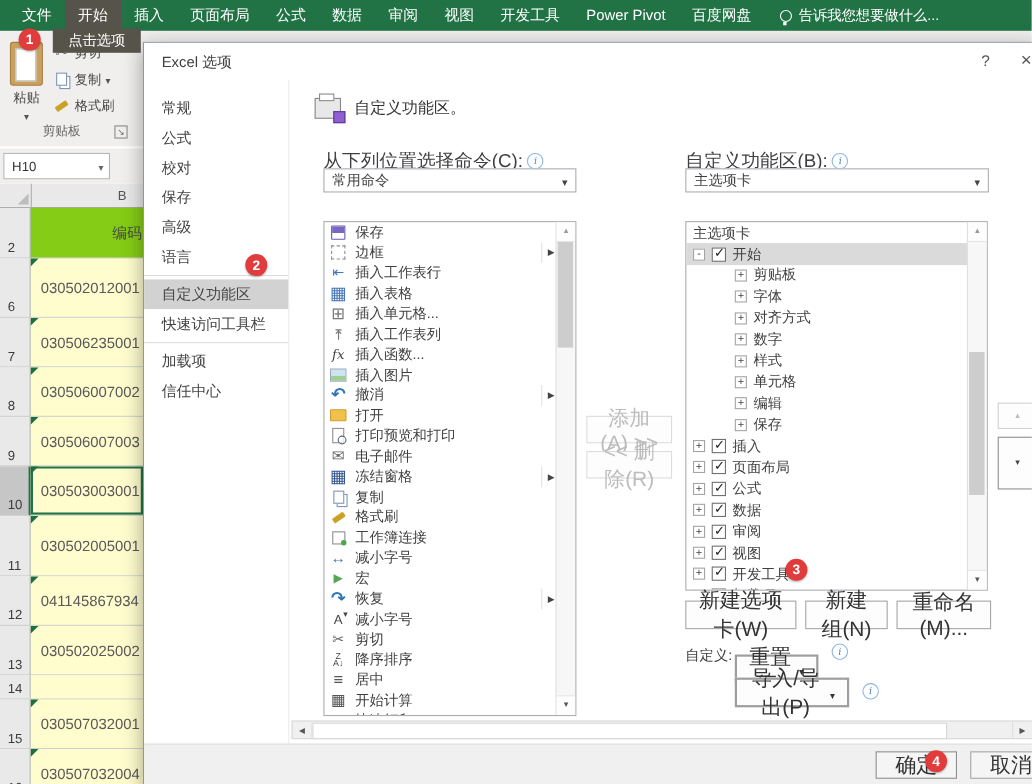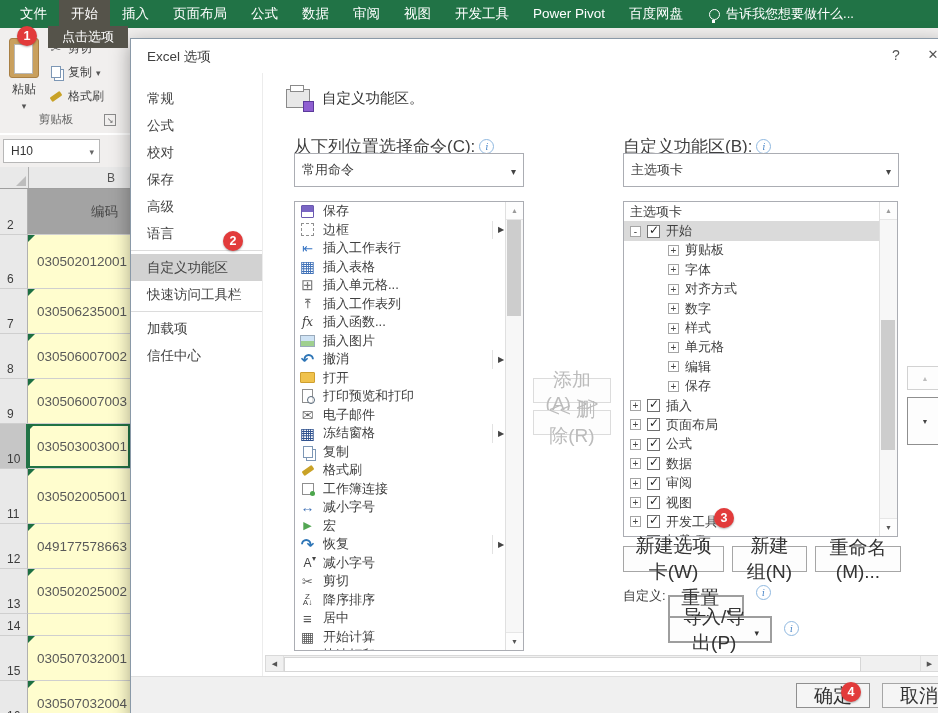--- a/index.html
+++ b/index.html
@@ -37,21 +37,21 @@
   .shead{display:flex;height:21px;border-bottom:1px solid #9f9f9f}
   .corner{width:28px;background:#e9e9e9;border-right:1px solid #b0b0b0;position:relative}
   .ctri{position:absolute;right:2px;bottom:2px;border-bottom:10px solid #bdbdbd;border-left:10px solid transparent}
   .colhead{flex:1;background:#e9e9e9;display:flex;align-items:center;justify-content:flex-end;padding-right:15px;font-size:12px;color:#555}
   .srow{display:flex}
   .gut{width:28px;flex:none;background:#e9e9e9;border-right:1px solid #b0b0b0;border-bottom:1px solid #cfcfcf;
        display:flex;align-items:flex-end;padding:0 0 2px 7px;box-sizing:border-box;font-size:12px;color:#3c3c3c}
   .gut.gsel{background:#c6c6c6;border-right:2px solid #217346}
   .cell{flex:1;position:relative;display:flex;align-items:center;border-bottom:1px solid #cfcfcf;font-size:13.5px;color:#595959;box-sizing:border-box}
   .cell.cdata{background:#fffdce;padding-left:9px}
-  .cell.chead{background:#a3a3a3;justify-content:flex-end;padding-right:12px;color:#4a4a4a}
+  .cell.chead{background:#84cc16;justify-content:flex-end;padding-right:1px;color:#4a4a4a}
   .cell.csel{box-shadow:inset 0 0 0 2px #217346}
   .tri{position:absolute;left:0;top:0;border-top:7px solid #1d6f42;border-right:7px solid transparent}
   
   .dialog{position:absolute;left:130px;top:38px;width:814px;height:680px;background:#fff;border:1px solid #8a99a8;
           box-shadow:0 5px 18px rgba(0,0,0,.35);z-index:10;box-sizing:border-box}
   .dtitle{position:absolute;left:0;top:0;width:100%;height:34px;background:#fff}
   .dtext{position:absolute;left:16px;top:9px;font-size:13.5px;color:#404040}
   .dhelp{position:absolute;left:755px;top:8px;font-size:14px;color:#555;width:20px;text-align:center}
   .dclose{position:absolute;left:792px;top:8px;font-size:13px;color:#555;width:20px;text-align:center}
   .dside{position:absolute;left:0;top:34px;width:132px;height:603px;background:#fff;border-right:1px solid #ececec;padding-top:12px;box-sizing:border-box}
@@ -62,21 +62,21 @@
   .crib-icon{width:22px;height:17px;background:#e8e8e8;border:1px solid #8a8a8a;position:relative;margin-right:12px;flex:none}
   .crib-icon::before{content:"";position:absolute;left:3px;top:-5px;width:12px;height:5px;background:#fff;border:1px solid #8a8a8a}
   .crib-icon::after{content:"";position:absolute;right:-5px;bottom:-5px;width:9px;height:9px;background:#8f5fd1;border:1px solid #5b3a9b}
   .dhead-t{font-size:14.5px;color:#333}
   .lab{position:absolute;font-size:17px;color:#3f3f3f;display:flex;align-items:center;white-space:nowrap}
   .lab1{left:163px;top:96px}
   .lab2{left:492px;top:96px}
   .info{display:inline-flex;width:13px;height:13px;border-radius:50%;background:#fff;border:1px solid #8fb8e0;color:#4a86c8;
         font-size:9px;align-items:center;justify-content:center;margin-left:4px;font-style:italic;font-family:"DejaVu Serif",serif;flex:none}
   .info::before{content:"i"}
-  .combo{position:absolute;background:#fff;border:1px solid #abadb3;display:flex;align-items:center;padding:16px 7px;
+  .combo{position:absolute;background:#fff;border:1px solid #abadb3;display:flex;align-items:center;padding:4px 7px;
          font-size:13px;color:#3f3f3f;height:22px;box-sizing:border-box}
   .combo1{left:163px;top:114px;width:230px}
   .combo2{left:492px;top:114px;width:276px}
   .ca{margin-left:auto}
   .ca::before{content:"▾";color:#444;font-size:10px}
   
   .listbox{position:absolute;left:163px;top:162px;width:230px;height:450px;border:1px solid #abadb3;background:#fff;overflow:hidden;box-sizing:border-box}
   .treebox{position:absolute;left:492px;top:162px;width:275px;height:336px;border:1px solid #abadb3;background:#fff;overflow:hidden;box-sizing:border-box}
   .crow{display:flex;align-items:center;height:18.5px;padding-left:4px;font-size:13px;color:#3f3f3f;white-space:nowrap;width:210px}
   .clab{overflow:hidden;text-overflow:ellipsis}
@@ -286,21 +286,21 @@
           <div class="gut">11</div>
           <div class="cell cdata">
             <span class="tri"></span>
             <span>030502005001</span>
           </div>
         </div>
         <div class="srow" style="height: 45px;">
           <div class="gut">12</div>
           <div class="cell cdata">
             <span class="tri"></span>
-            <span>049177578663</span>
+            <span>041145867934</span>
           </div>
         </div>
         <div class="srow" style="height: 45px;">
           <div class="gut">13</div>
           <div class="cell cdata">
             <span class="tri"></span>
             <span>030502025002</span>
           </div>
         </div>
         <div class="srow" style="height: 22px;">

